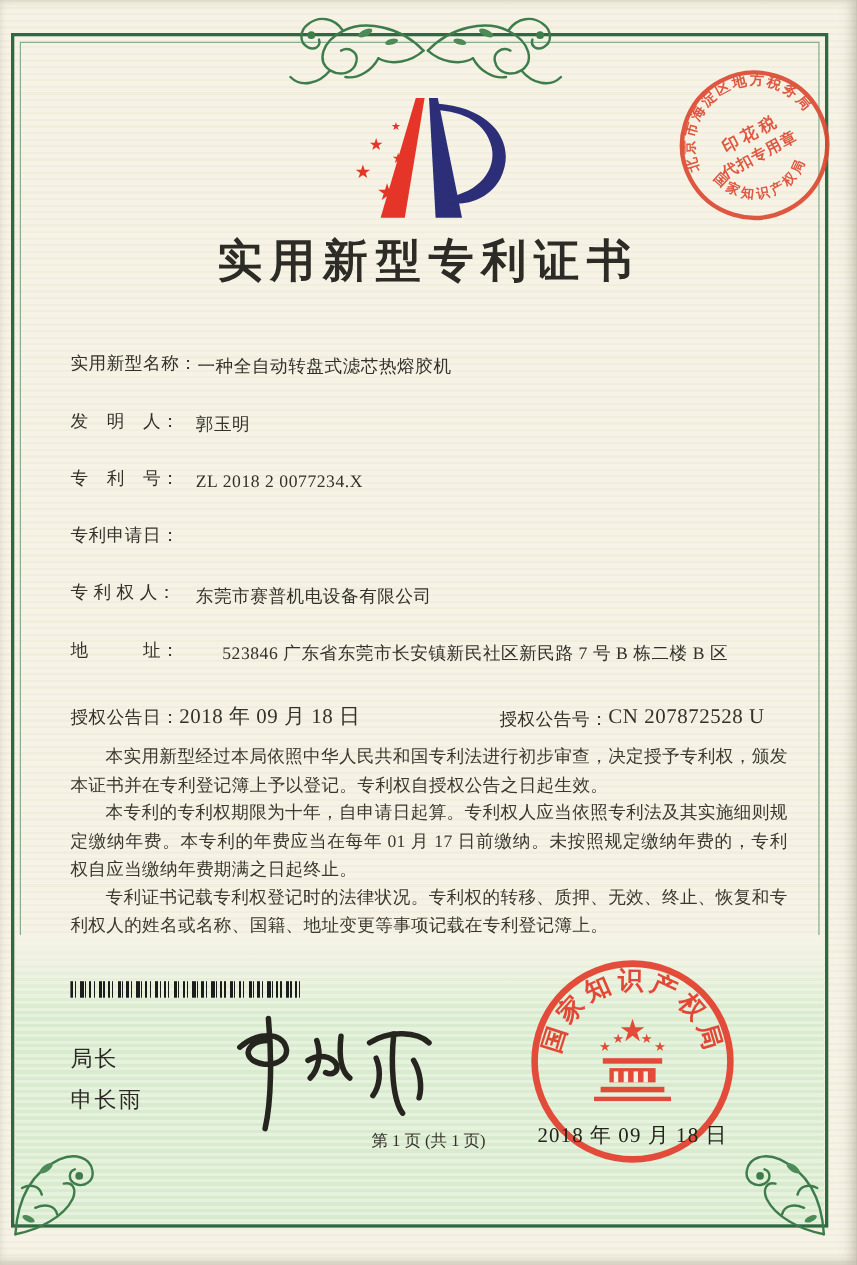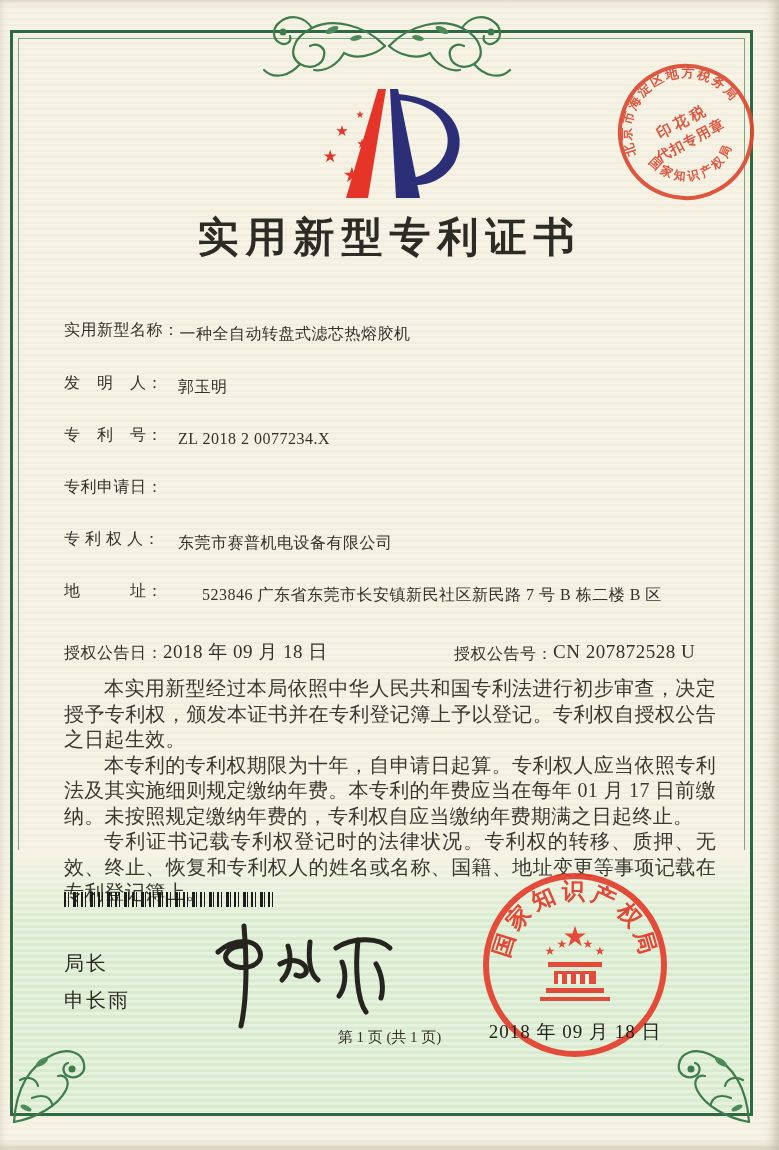--- a/index.html
+++ b/index.html
@@ -30,21 +30,21 @@
   .field-row{position:absolute;left:64px;width:656px;display:flex;align-items:flex-start;}
   .field-label{flex:0 0 114px;font-size:16px;letter-spacing:.5px;white-space:nowrap;}
   .field-value{font-size:16px;letter-spacing:.5px;line-height:27px;}
   .addr .field-value{width:542px;margin-left:24px;}
   .grant-row{position:absolute;left:64px;top:638px;width:656px;display:flex;}
   .grant-left{display:flex;align-items:baseline;width:390px;}
   .grant-right{display:flex;align-items:flex-end;}
   .grant-row .field-label{flex:0 0 auto;}
   .grant-row .field-value{font-size:19px;}
   .paras{position:absolute;left:64px;top:676px;width:652px;}
-  .paras p{margin:0;padding:0;text-indent:2em;font-size:20px;line-height:25.5px;
+  .paras p{margin:0;padding:0;text-indent:2em;font-size:16px;line-height:25.5px;
            letter-spacing:.3px;color:#3a382f;text-align:justify;}
   .barcode{position:absolute;left:64px;top:892px;width:212px;height:15px;
     background:repeating-linear-gradient(90deg,
       #1c1c1c 0 2px,transparent 2px 4px,
       #1c1c1c 4px 5px,transparent 5px 9px,
       #1c1c1c 9px 12px,transparent 12px 13px,
       #1c1c1c 13px 14px,transparent 14px 17px);
   }
   .signoff{position:absolute;left:64px;top:945px;font-size:20px;line-height:37px;letter-spacing:2px;color:#2c2a24;}
   .signature-svg{position:absolute;left:192px;top:912px;}

